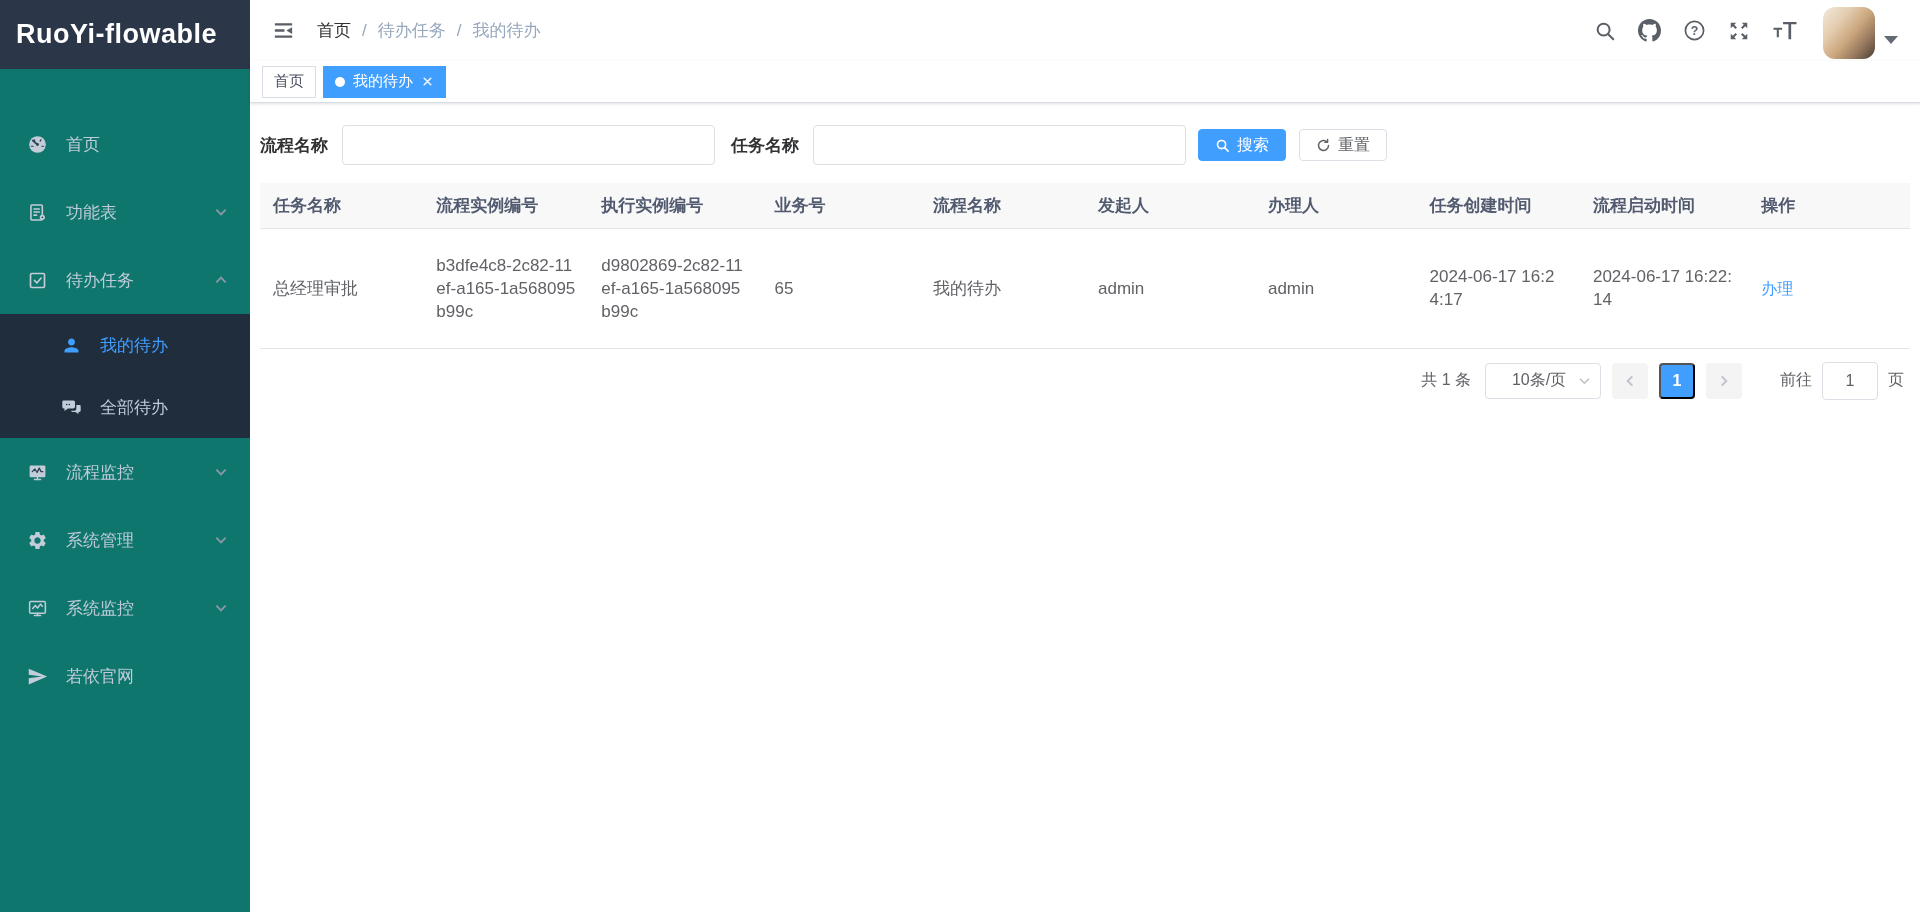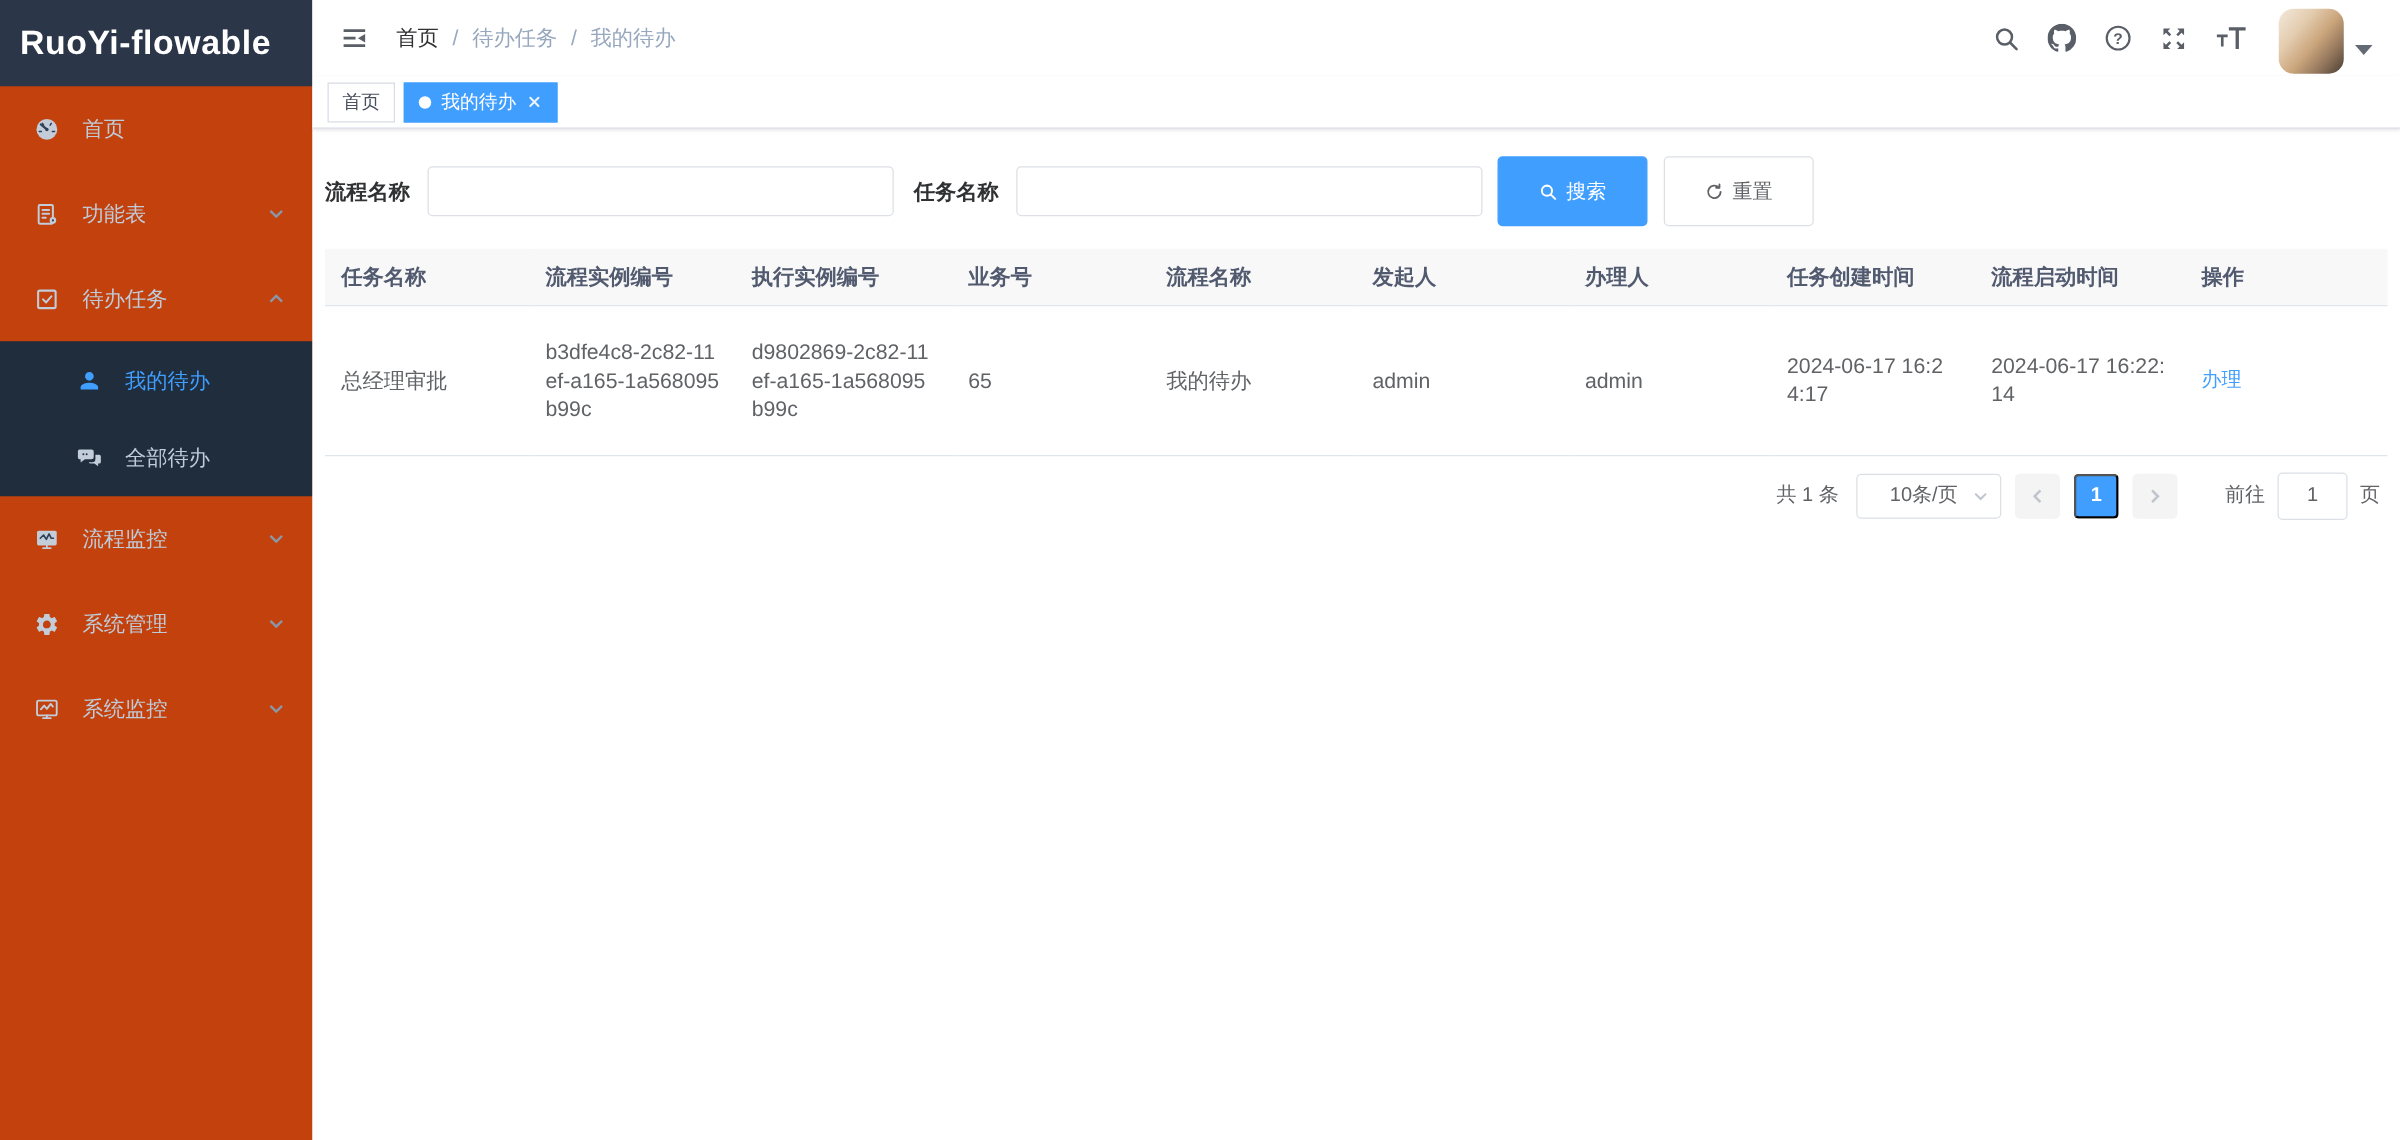--- a/index.html
+++ b/index.html
@@ -1,21 +1,21 @@
 <!DOCTYPE html>
 <html><head>
 <meta charset="utf-8">
 <style>
   * { margin:0; padding:0; box-sizing:border-box; }
   html,body { width:1920px; height:912px; overflow:hidden; background:#fff;
               font-family:"Liberation Sans","DejaVu Sans",sans-serif; }
   .app { display:flex; width:1920px; height:912px; }
 
   
-  .sidebar { width:250px; flex:none; background:#c2410c; display:flex; flex-direction:column; }
+  .sidebar { width:250px; flex:none; background:#0f766e; display:flex; flex-direction:column;gap:41px; }
   .logo { height:69px; background:#2b3648; color:#fff; display:flex; align-items:center;
           padding-left:16px; font-size:27px; font-weight:bold; letter-spacing:.5px; cursor:pointer; }
   .menu { flex:1; overflow:hidden; }
   .menu-item { height:68px; display:flex; align-items:center; padding:0 20px 0 26px;
                color:#bfcbd9; font-size:17px; cursor:pointer; position:relative; white-space:nowrap; }
   .menu-item .mi-icon { width:22px; height:22px; margin-right:18px; display:flex;
                         align-items:center; justify-content:center; color:#c3ccd9; flex:none; }
   .menu-item .chev { position:absolute; right:22px; color:#8a97a8; display:flex; }
   .submenu { background:#1f2d3d; }
   .submenu .menu-item { height:62px; padding-left:60px; }
@@ -48,22 +48,22 @@
   .tag .dot { width:10px; height:10px; border-radius:50%; background:#fff; margin-right:8px; }
   .tag .tag-close { margin-left:8px; display:flex; align-items:center; opacity:.9; }
 
   
   .content { flex:1; padding:12px 10px; overflow:hidden; }
   .search-form { display:flex; align-items:center; margin:10px 0 6px 0; }
   .sf-label { font-size:17px; font-weight:bold; color:#303133; flex:none; }
   .sf-input { height:40px; width:373px; border:1px solid #dcdfe6; border-radius:4px;
               margin-left:14px; padding:0 14px; font-size:16px; color:#606266; outline:none; }
   .sf-label.second { margin-left:16px; }
-  .btn { height:56px; border-radius:4px; font-size:16px; display:inline-flex; align-items:center;
-         justify-content:center; cursor:pointer; padding:0 32px; }
+  .btn { height:32px; border-radius:4px; font-size:16px; display:inline-flex; align-items:center;
+         justify-content:center; cursor:pointer; padding:0 16px; }
   .btn .b-icon { display:flex; margin-right:7px; }
   .btn-primary { background:#409EFF; border:1px solid #409EFF; color:#fff; margin-left:12px; }
   .btn-plain { background:#fff; border:1px solid #dcdfe6; color:#606266; margin-left:13px; }
 
   
   .task-table { width:100%; border-collapse:collapse; table-layout:fixed; margin-top:18px; }
   .task-table th { background:#f8f8f9; color:#515a6e; font-size:17px; font-weight:bold;
                    text-align:left; height:45px; padding:0 13px; border-bottom:1px solid #dfe6ec; }
   .task-table td { font-size:17px; color:#606266; padding:25px 13px; line-height:23px;
                    border-bottom:1px solid #dfe6ec; vertical-align:middle; }
@@ -203,20 +203,28 @@
         </span>
         <span>系统监控</span>
         <span class="chev">
           <svg width="14" height="14" viewBox="0 0 12 12" fill="none" stroke="currentColor" stroke-width="1.6">
               <path d="M2 4l4 4 4-4"></path>
             </svg>
         </span>
       </div>
 
 
+      <div class="menu-item">
+        <span class="mi-icon">
+          <svg width="21" height="21" viewBox="0 0 24 24">
+              <path fill="currentColor" d="M2.01 21L23 12 2.01 3 2 10l15 2-15 2z"></path>
+            </svg>
+        </span>
+        <span>若依官网</span>
+      </div>
 
     </nav>
   </aside>
 
   <div class="main">
 
     <header class="navbar">
       <span class="hamburger">
         <svg width="23" height="23" viewBox="0 0 24 24">
             <path fill="currentColor" d="M3 4.5h18v2.4H3zM3 10.8h10v2.4H3zM3 17.1h18v2.4H3zM21 8.6v7l-6-3.5z"></path>

